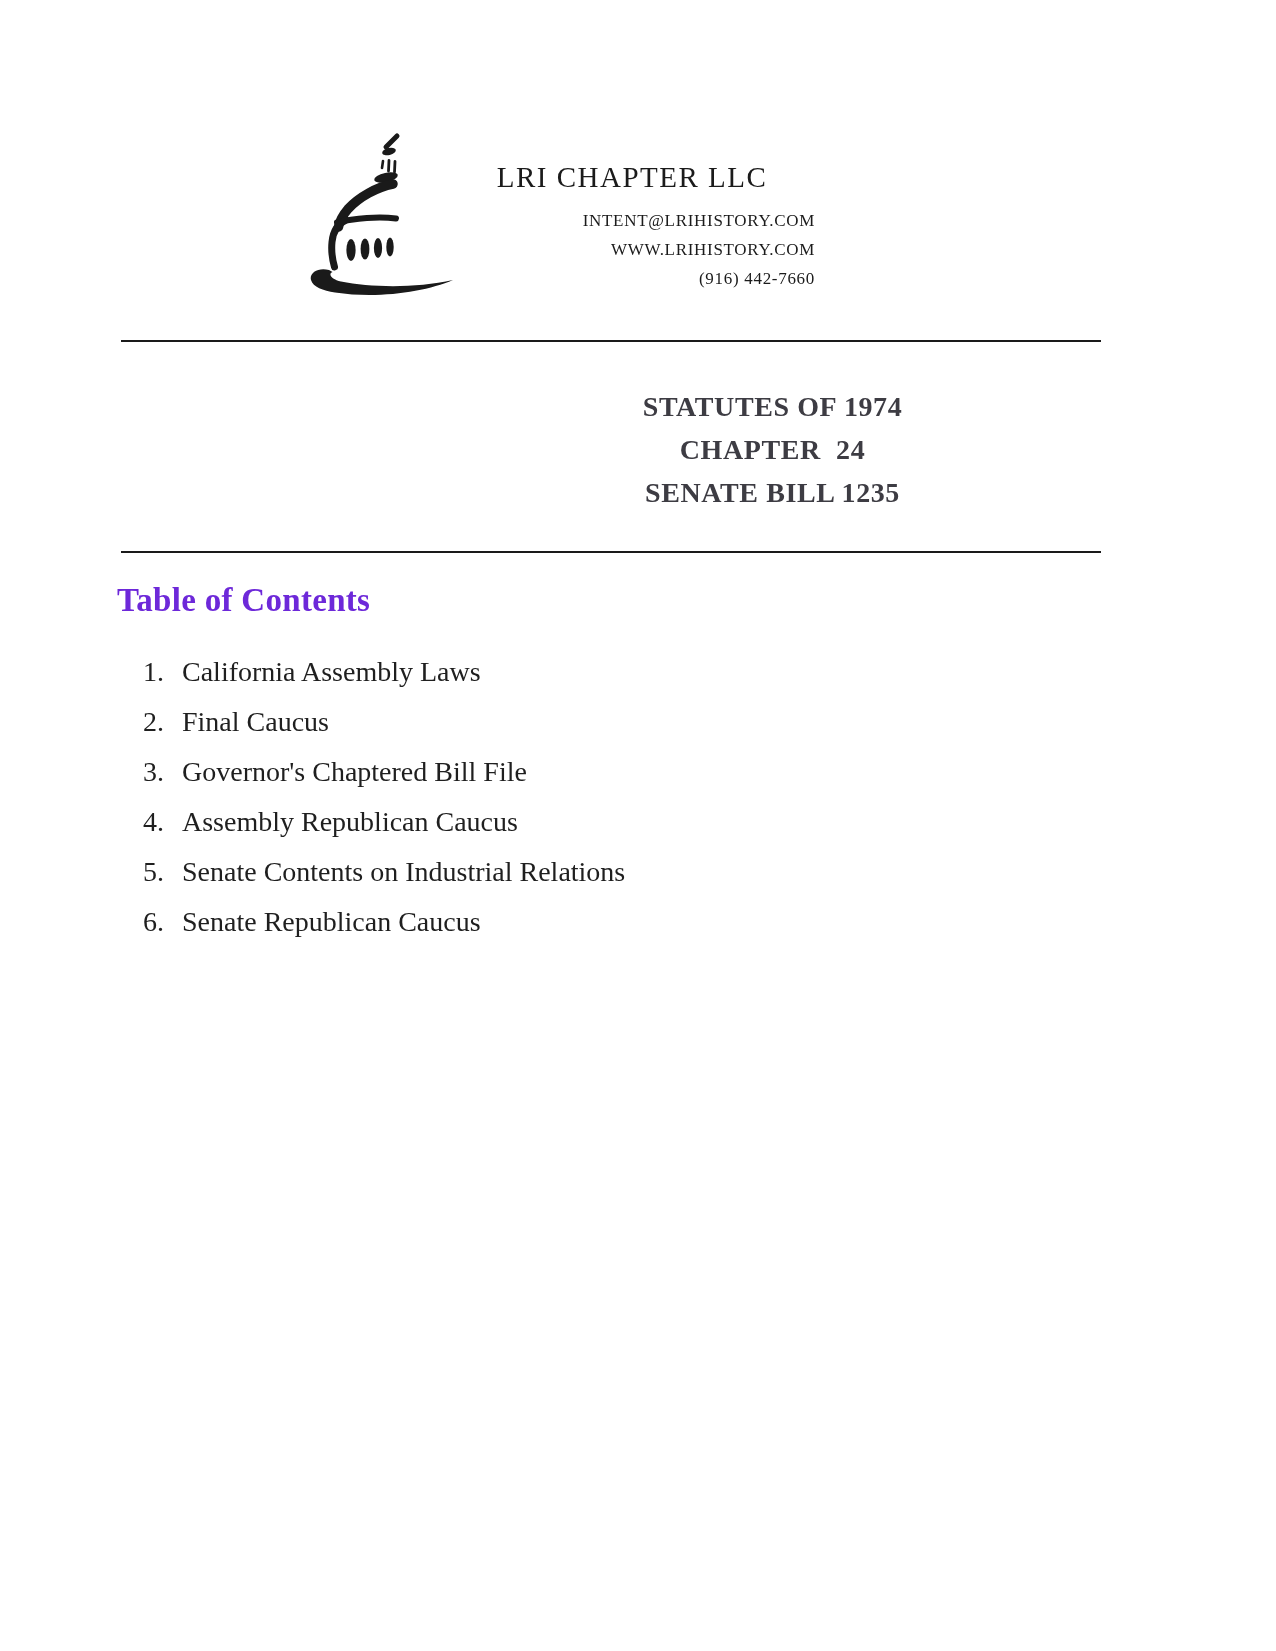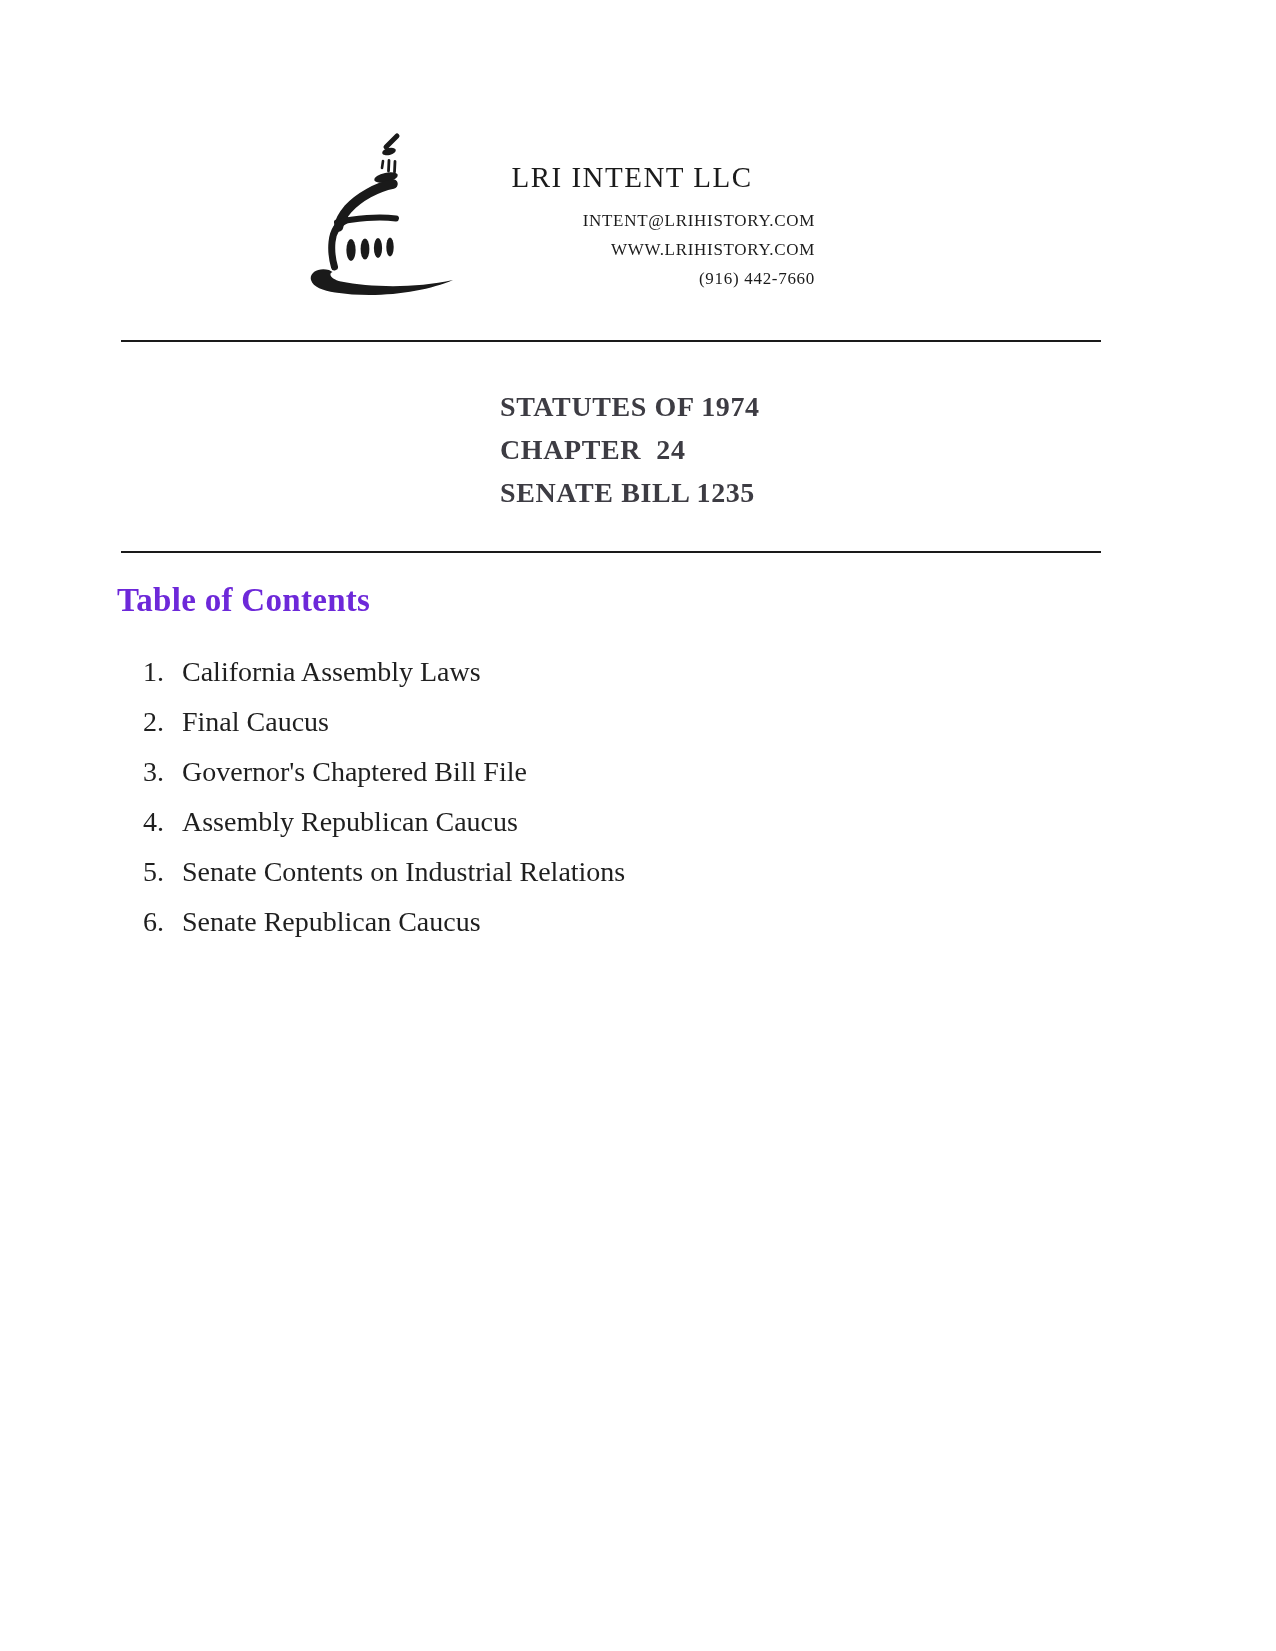--- a/index.html
+++ b/index.html
@@ -60,21 +60,21 @@
   }
   .rule-top { top: 340px; }
   .rule-bottom { top: 551px; }
 
   
   .reference {
     position: absolute;
     top: 385px;
     left: 500px;
     width: 545px;
-    text-align: left;
+    text-align: center;
     font-weight: bold;
     font-size: 28px;
     line-height: 43px;
     letter-spacing: 0.6px;
     color: #3d3c43;
   }
   .reference-line {
     white-space: pre-wrap;
   }
 
@@ -139,21 +139,21 @@
       <ellipse cx="58" cy="124" rx="4.6" ry="11"></ellipse>
       <ellipse cx="72" cy="123" rx="4.4" ry="10.5"></ellipse>
       <ellipse cx="85" cy="122" rx="4.1" ry="10"></ellipse>
       <ellipse cx="97" cy="121" rx="3.7" ry="9.5"></ellipse>
 
       <path d="M36,144 C25,141 16,147 18,154 C20,161 30,164.5 42,166.5 C85,173 132,166 160,154 C122,162.5 78,161.5 48,155.5 C39,153.5 34.5,148 39.5,146 Z"></path>
     </g>
   </svg>
 
   <div class="header-text">
-    <div class="company-name">LRI INTENT LLC</div>
+    <div class="company-name">LRI CHAPTER LLC</div>
     <div class="contact-block">
       <div class="contact-line">INTENT@LRIHISTORY.COM</div>
       <div class="contact-line">WWW.LRIHISTORY.COM</div>
       <div class="contact-line">(916) 442-7660</div>
     </div>
   </div>
 
   <div class="rule rule-top"></div>
 
   <div class="reference">

